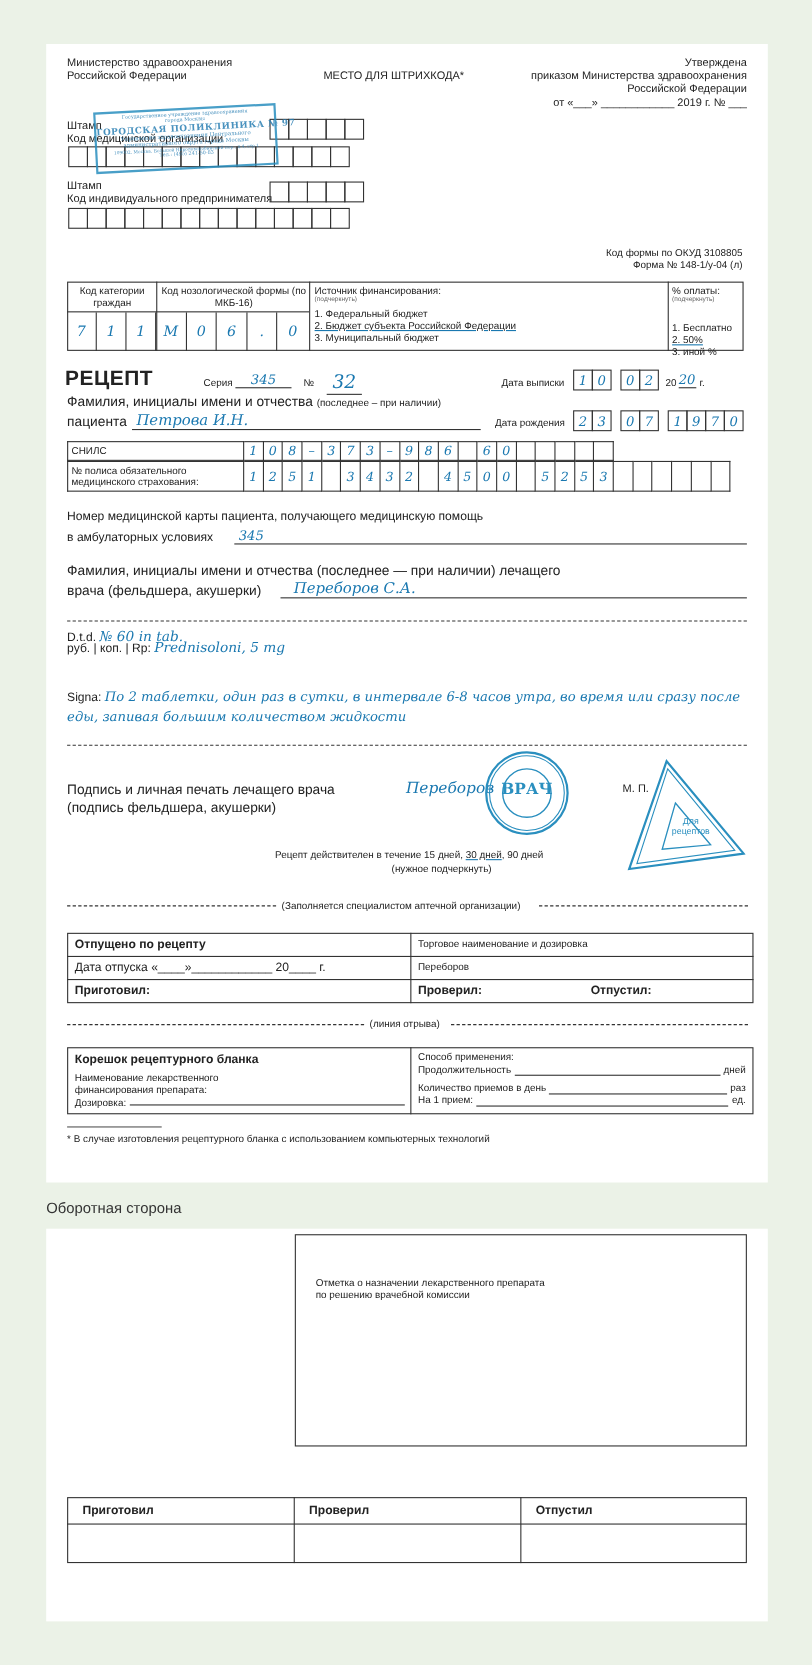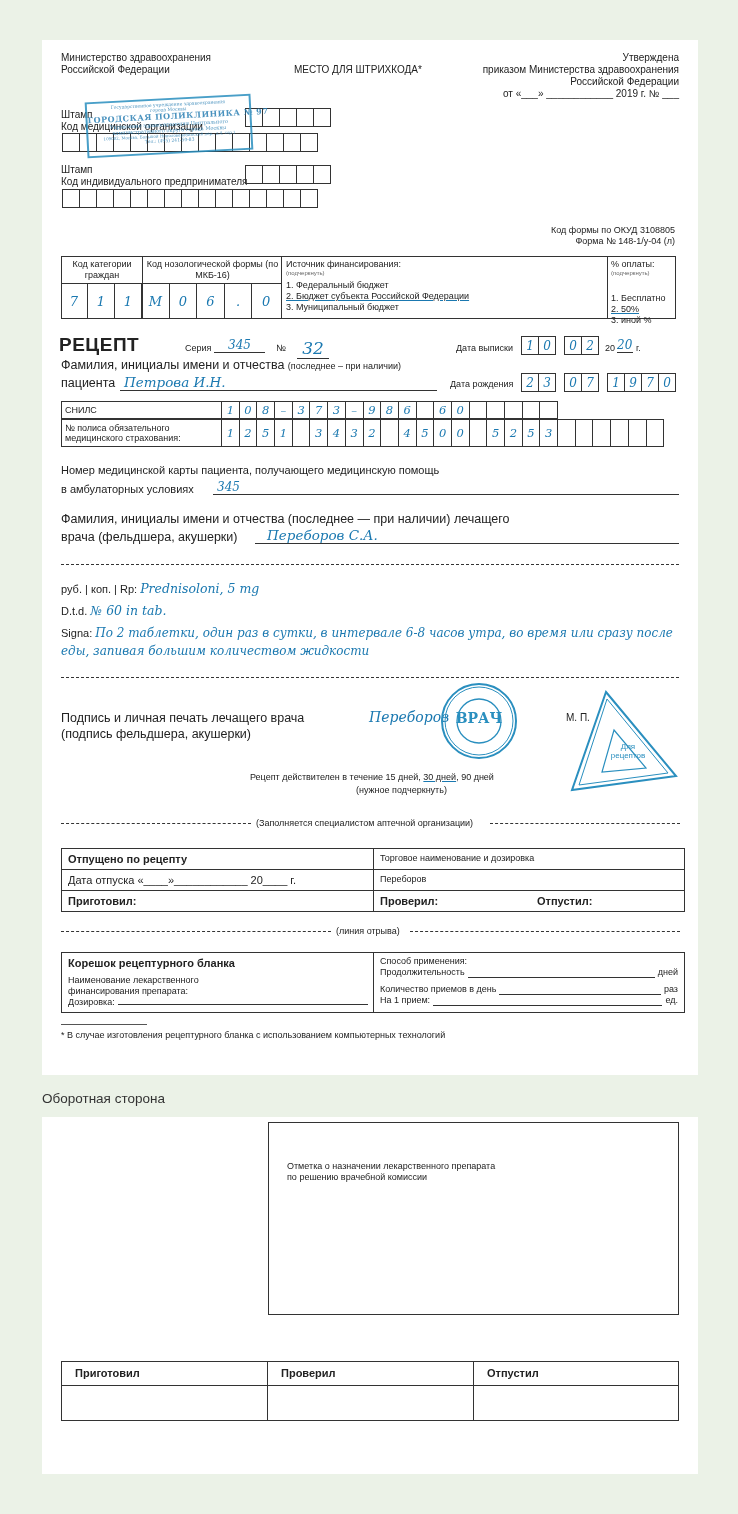--- a/index.html
+++ b/index.html
@@ -262,21 +262,21 @@
 <div class="abs t12" style="left:61px;top:512px;">Фамилия, инициалы имени и отчества (последнее — при  наличии)  лечащего</div>
 <div class="abs t12" style="left:61px;top:530px;">врача (фельдшера, акушерки)</div>
 <div class="abs hw ul" style="left:255px;top:527px;width:424px;font-size:13.5px;padding-left:12px;">Переборов С.А.</div>
 
 <div class="dash" style="left:61px;top:564px;width:618px;"></div>
 
 <div class="abs t11" style="left:61px;top:582px;">
   <span>руб. | коп. | Rp:</span>
   <span class="hw" style="font-size:12.5px;">Prednisoloni, 5 mg</span>
 </div>
-<div class="abs t11" style="left:61px;top:604px;">
+<div class="abs t11" style="left:61px;top:572px;">
   <span>D.t.d.</span>
   <span class="hw" style="font-size:12.5px;">№ 60 in tab.</span>
 </div>
 <div class="abs t11" style="left:61px;top:627px;width:620px;">
   <span>Signa:</span>
   <span class="hw" style="font-size:12px;">По 2 таблетки, один раз в сутки, в интервале 6-8 часов утра, во время или сразу после</span>
 </div>
 <div class="abs hw" style="left:61px;top:644px;font-size:12px;">еды, запивая большим количеством жидкости</div>
 
 <div class="dash" style="left:61px;top:677px;width:618px;"></div>

